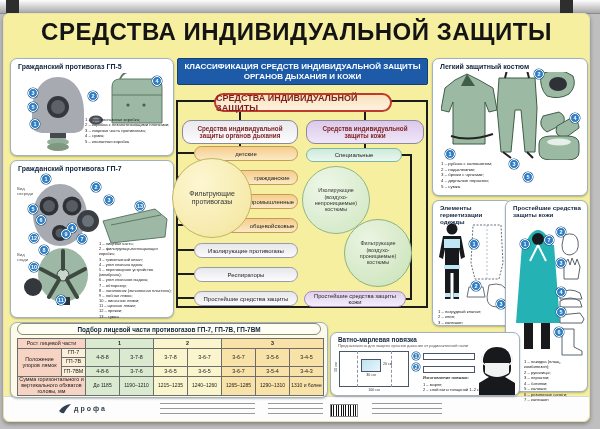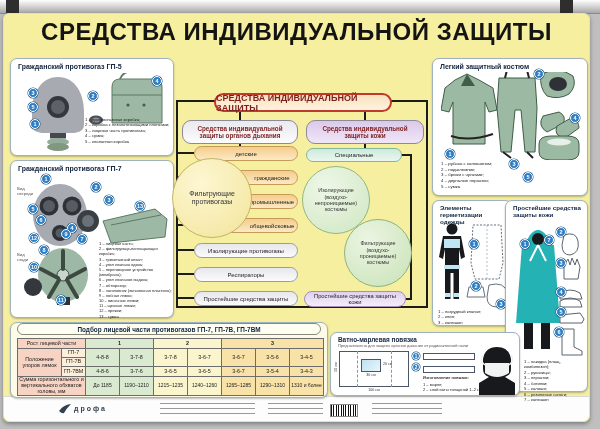--- a/index.html
+++ b/index.html
@@ -148,20 +148,21 @@
     <div class="badge" style="left:25px;top:54px;">6</div>
     <div class="badge" style="left:66px;top:73px;">7</div>
     <div class="badge" style="left:28px;top:84px;">8</div>
     <div class="badge" style="left:50px;top:68px;">9</div>
     <div class="badge" style="left:18px;top:101px;">10</div>
     <div class="badge" style="left:45px;top:134px;">11</div>
     <div class="badge" style="left:18px;top:72px;">12</div>
     <div class="badge" style="left:124px;top:40px;">13</div>
   </div>
 
+  <div class="cls-header">КЛАССИФИКАЦИЯ СРЕДСТВ ИНДИВИДУАЛЬНОЙ ЗАЩИТЫ ОРГАНОВ ДЫХАНИЯ И КОЖИ</div>
   <div class="frame"></div>
   <div class="rootbox">СРЕДСТВА ИНДИВИДУАЛЬНОЙ ЗАЩИТЫ</div>
   <div class="vl" style="left:239px;top:112px;height:8px;"></div>
   <div class="vl" style="left:364px;top:112px;height:8px;"></div>
   <div class="childbox resp">Средства индивидуальной защиты органов дыхания</div>
   <div class="childbox skin">Средства индивидуальной защиты кожи</div>
   <div class="vl" style="left:239px;top:144px;height:4px;"></div>
   <div class="vl" style="left:364px;top:144px;height:6px;"></div>
   <div class="hl" style="left:176px;top:152px;width:18px;"></div>
   <div class="hl" style="left:176px;top:176px;width:18px;"></div>

